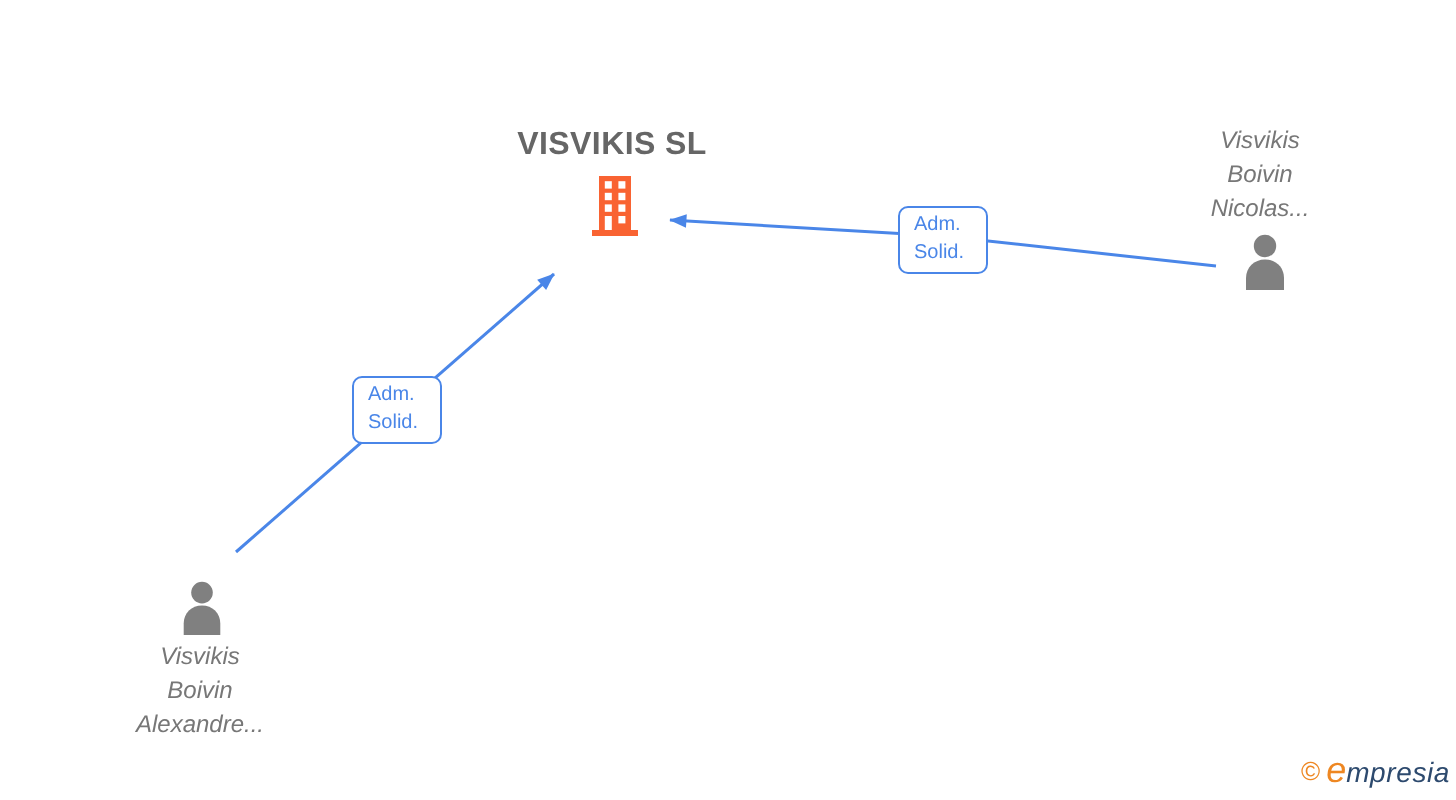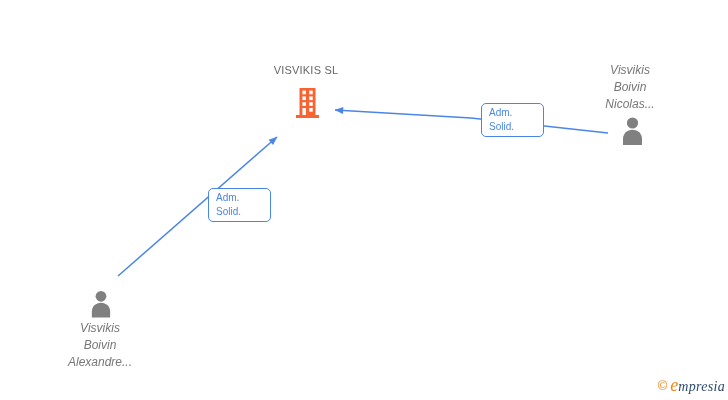--- a/index.html
+++ b/index.html
@@ -18,44 +18,43 @@
   .edges-svg {
     position: absolute;
     left: 0;
     top: 0;
     z-index: 1;
   }
   .edge-label {
     position: absolute;
     z-index: 3;
     box-sizing: border-box;
-    width: 63px;
+    width: 45px;
     height: 34px;
     background: #ffffff;
     border: 1px solid #4A86E8;
     border-radius: 5px;
     color: #4A86E8;
     font-size: 10px;
     line-height: 14px;
     padding: 2px 2px 2px 7px;
     white-space: pre-line;
     cursor: pointer;
-    margin-left: 32px;
   }
   #edge-label-left  { left: 176px; top: 188px; }
   #edge-label-right { left: 449px; top: 103px; }
 
   .company-title {
     position: absolute;
     left: 306px;
     top: 64px;
     transform: translateX(-50%);
     z-index: 2;
-    font-size: 11px;
-    font-weight: normal;
+    font-size: 16px;
+    font-weight: bold;
     letter-spacing: 0.2px;
     color: #666666;
     white-space: nowrap;
     cursor: pointer;
   }
   .building-icon {
     position: absolute;
     left: 296px;
     top: 88px;
     z-index: 2;
@@ -92,21 +91,21 @@
     cursor: pointer;
     white-space: nowrap;
   }
   .logo .copyright {
     color: #EE8722;
     font-size: 13px;
     vertical-align: 1px;
     margin-right: 3px;
   }
   .logo .brand {
-    font-family: Liberation Serif, serif;
+    font-family: Liberation Sans, sans-serif;
     font-style: italic;
   }
   .logo .brand-initial {
     color: #EE8722;
     font-size: 18px;
   }
   .logo .brand-rest {
     color: #2D4A6E;
     font-size: 14px;
     letter-spacing: 0.3px;

